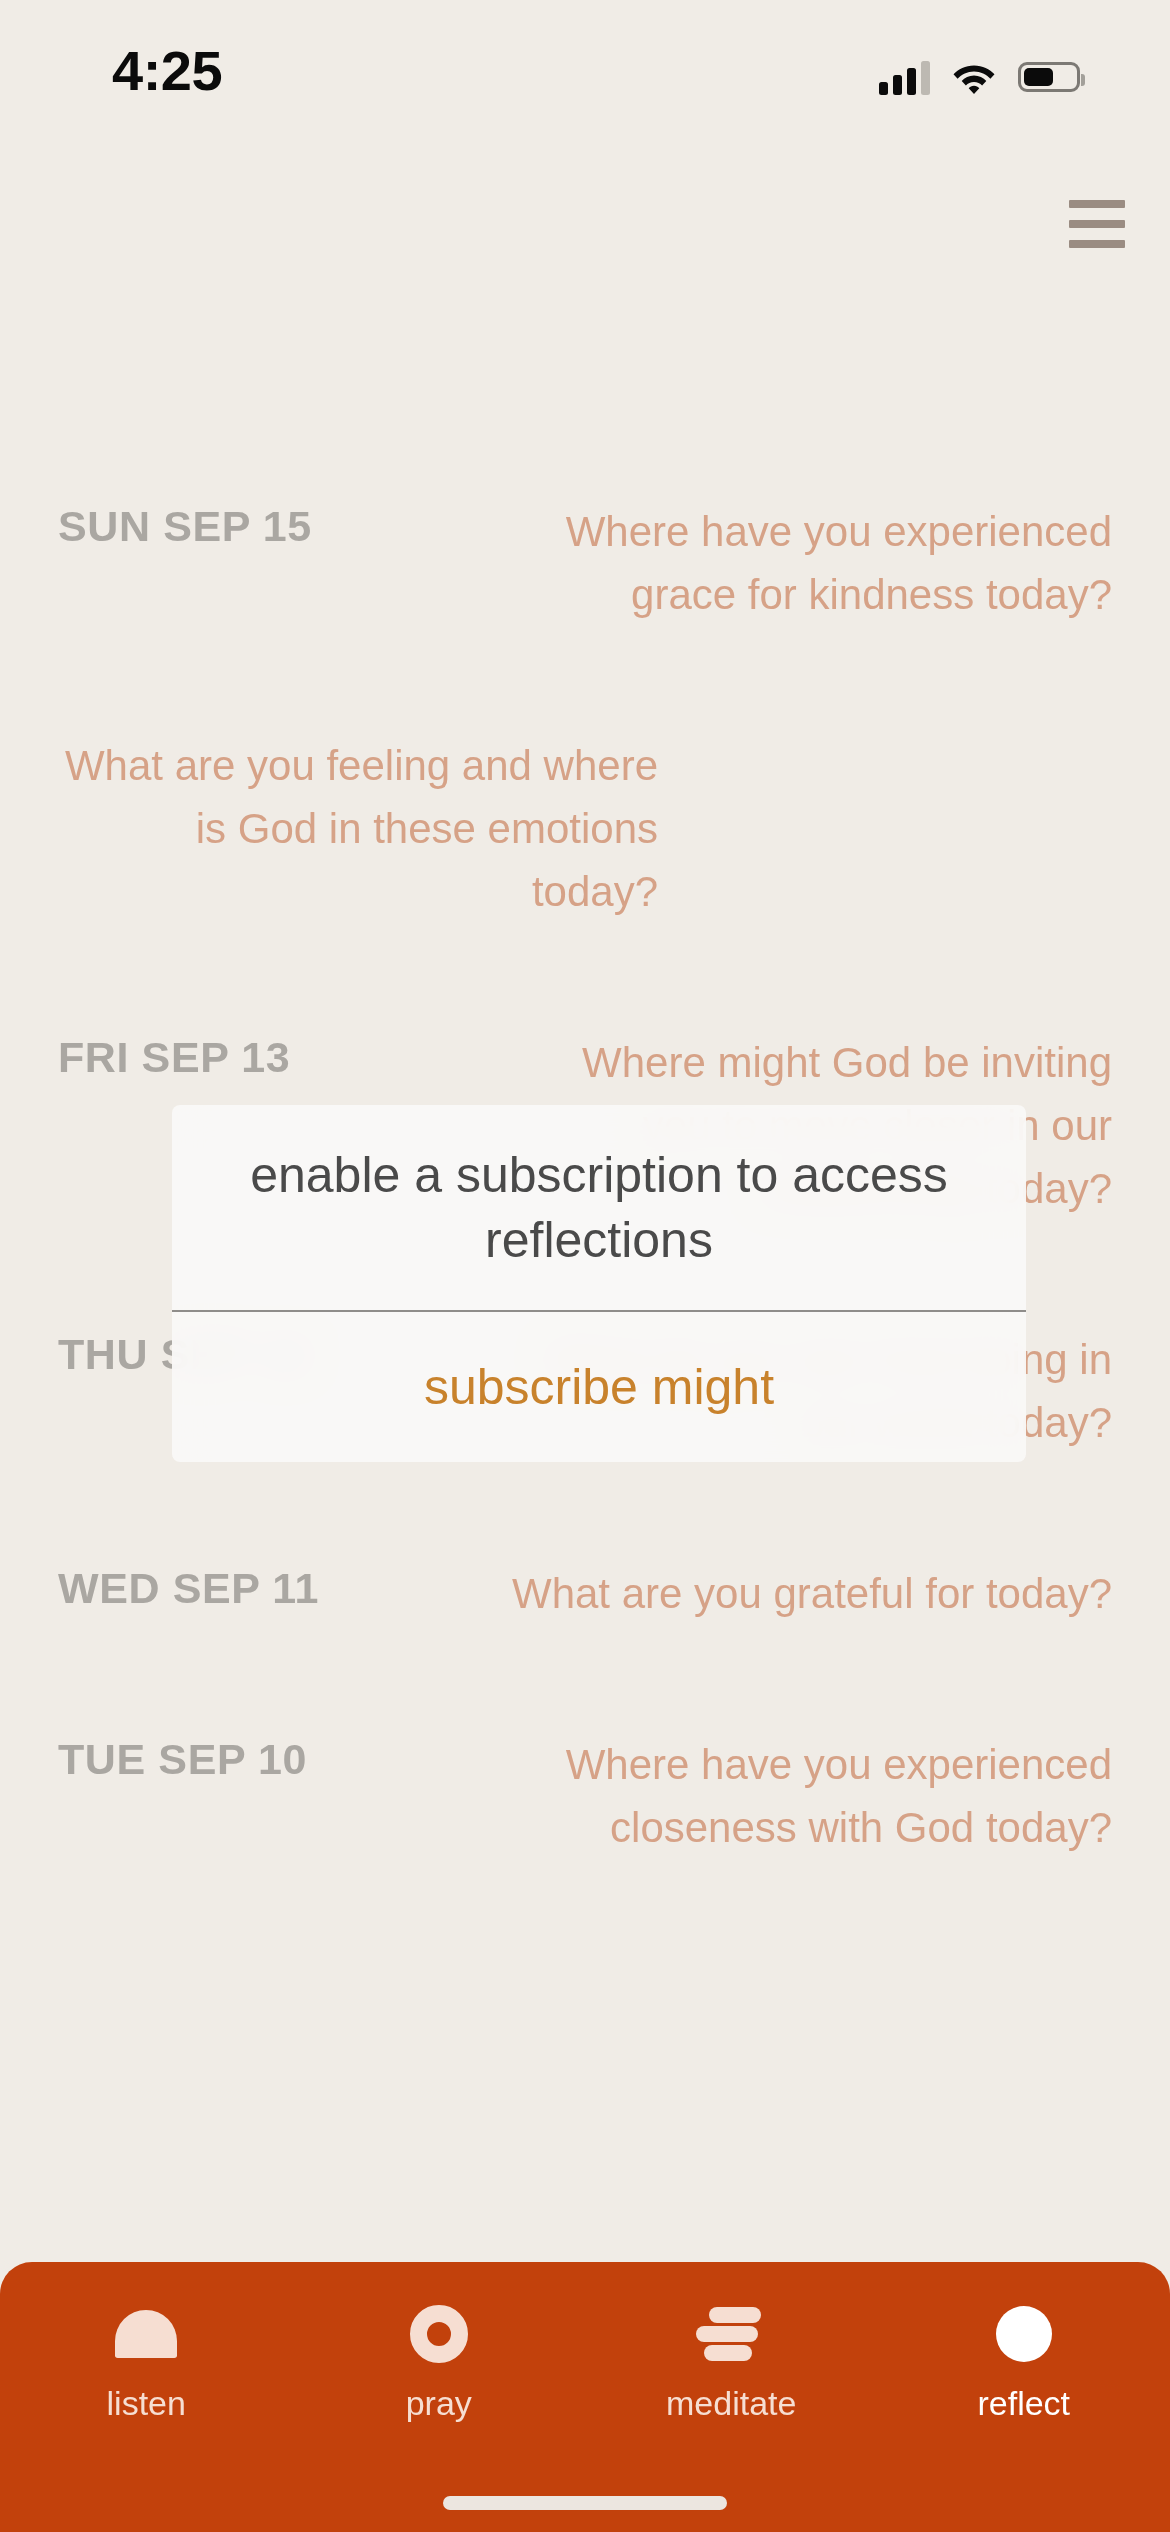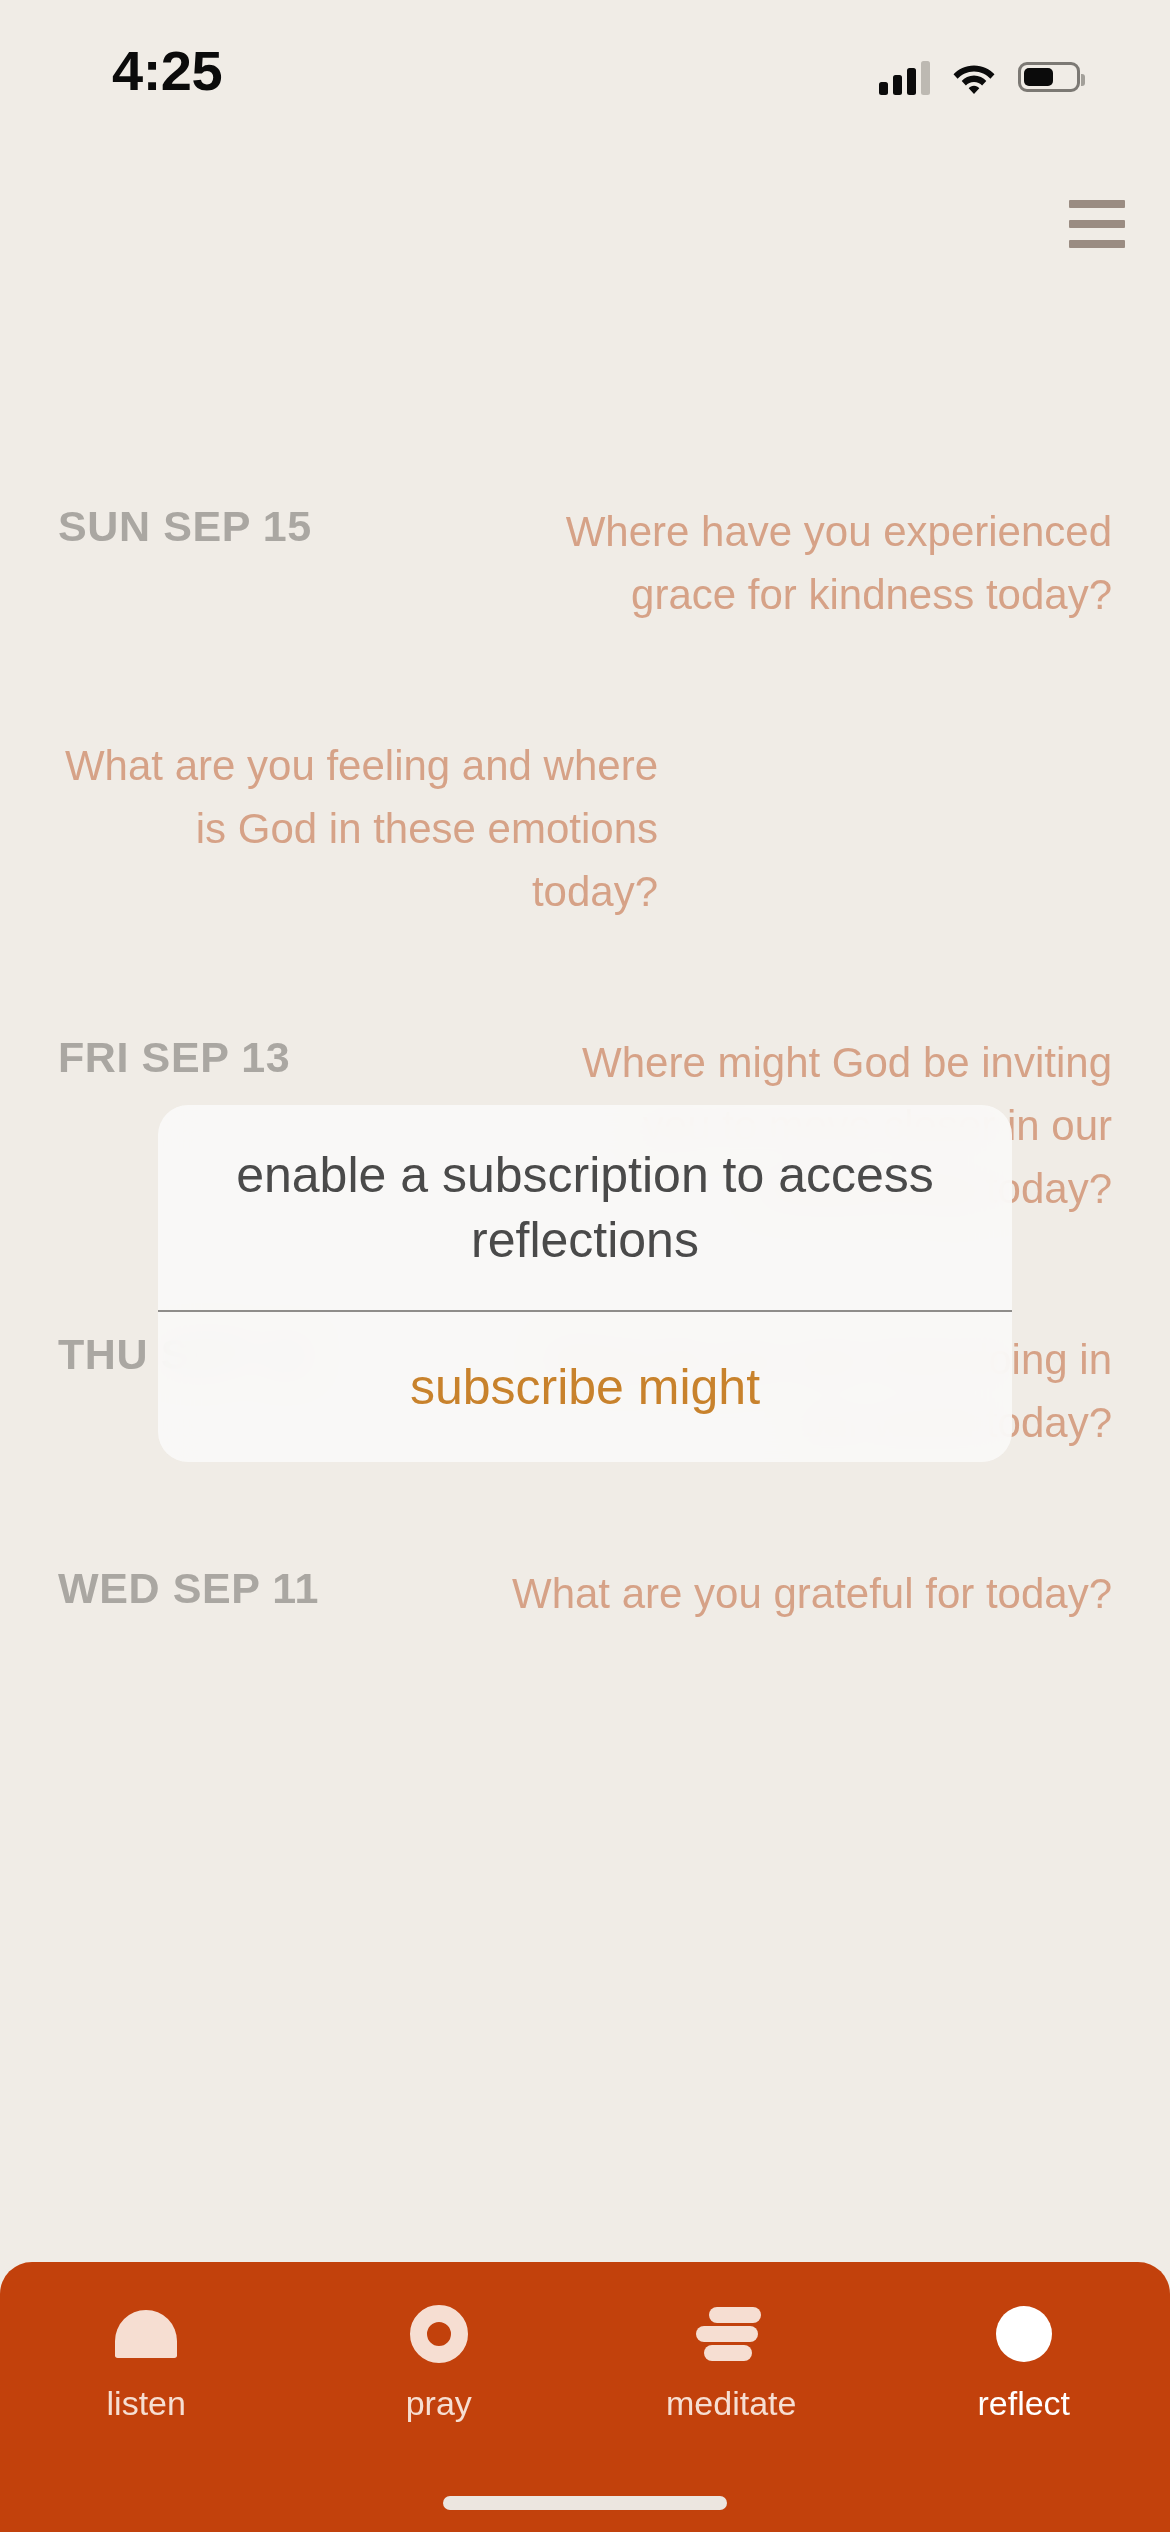--- a/index.html
+++ b/index.html
@@ -120,26 +120,26 @@
     color:#d6a287;
     text-align:right;
     line-height:1.5;
     max-width:600px;
     flex:0 1 auto;
   }
 
   
   .modal {
     position:absolute;
-    left:158px;
+    left:172px;
     top:1105px;
     width:854px;
     height:357px;
     background:rgba(250,249,247,0.93);
-    border-radius:30px;
+    border-radius:8px;
     backdrop-filter:blur(18px);
     display:flex;
     flex-direction:column;
     overflow:hidden;
   }
   .modal-body {
     flex:0 0 205px;
     display:flex;
     align-items:center;
     justify-content:center;
@@ -291,20 +291,24 @@
   <div class="row">
     <div class="row-date">THU SEP 12</div>
     <div class="row-q">What do you see God doing in our world today?</div>
   </div>
 
   <div class="row">
     <div class="row-date">WED SEP 11</div>
     <div class="row-q">What are you grateful for today?</div>
   </div>
 
+  <div class="row">
+    <div class="row-date">TUE SEP 10</div>
+    <div class="row-q">Where have you experienced closeness with God today?</div>
+  </div>
 
 </div>
 
 <div class="modal">
   <div class="modal-body">
     <div class="modal-msg">enable a subscription to access reflections</div>
   </div>
   <div class="modal-divider"></div>
   <div class="modal-action">
     <span>subscribe might</span>

